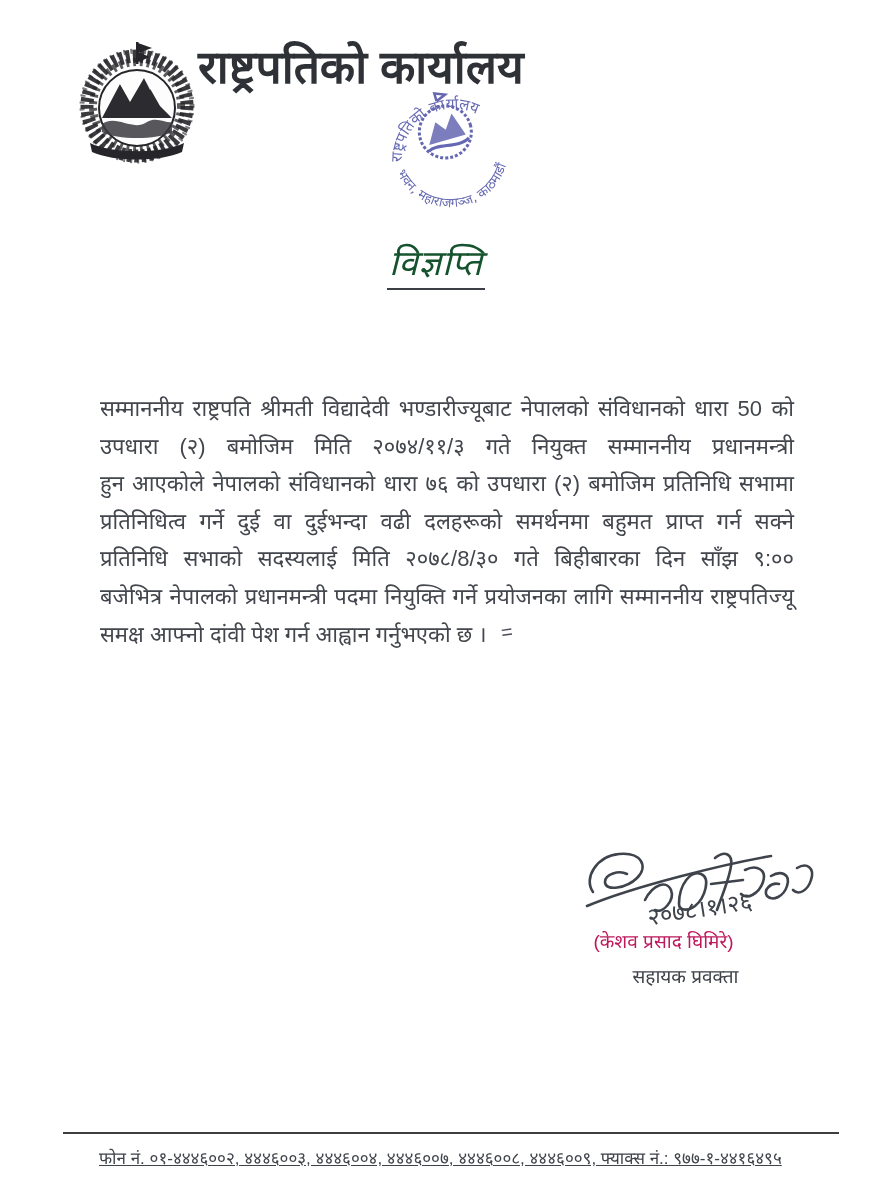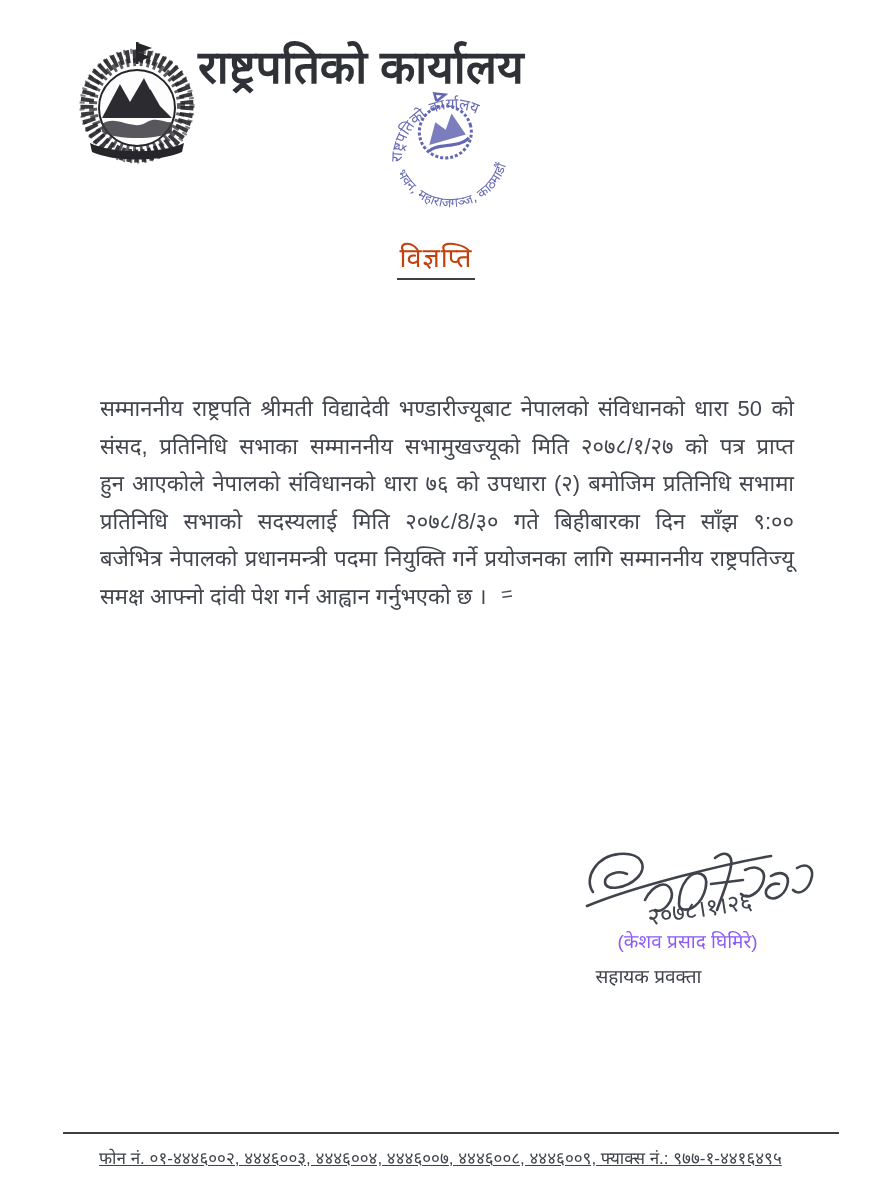--- a/index.html
+++ b/index.html
@@ -25,24 +25,25 @@
     opacity:.88;
   }
   .address{
     position:absolute;left:594px;top:100px;width:250px;
     font-size:17px;line-height:28px;color:#41454b;
   }
   
   .doc-title-wrap{position:absolute;left:0;top:238px;width:872px;text-align:center;}
   .doc-title{
     display:inline-block;
-    font-size:27px;color:#c2410c;
+    font-size:35px;color:#14532d;
     border-bottom:2px solid #3c4046;
     padding:0 2px 3px 2px;
     letter-spacing:1px;
+    font-style:italic;
   }
   
   .body-text{
     position:absolute;left:100px;top:390px;width:694px;
     font-size:22px;color:#43474d;
   }
   .body-line{
     height:37.6px;line-height:37.6px;
     text-align:justify;
     text-align-last:justify;
@@ -51,25 +52,25 @@
   .body-line.last{text-align-last:left;}
   .end-mark{
     display:inline-block;margin-left:14px;
     font-size:20px;color:#4a4f57;
     transform:translateY(-3px) rotate(-8deg);
     letter-spacing:-2px;
   }
   
   .signature-svg{position:absolute;left:575px;top:840px;width:250px;height:100px;}
   .sig-name{
-    position:absolute;left:560px;top:928px;width:255px;text-align:center;
-    font-size:19px;color:#8b5cf6;
+    position:absolute;left:536px;top:928px;width:255px;text-align:center;
+    font-size:19px;color:#be185d;
   }
   .sig-designation{
-    position:absolute;left:521px;top:963px;width:255px;text-align:center;
+    position:absolute;left:558px;top:963px;width:255px;text-align:center;
     font-size:19px;color:#3e4248;
   }
   
   .footer-rule{
     position:absolute;left:63px;top:1132px;width:776px;height:0;
     border-top:2.5px solid #3e3e40;
   }
   .footer-text{
     position:absolute;left:99px;top:1146px;width:720px;
     font-size:17px;color:#3f434a;white-space:nowrap;text-decoration:underline;
@@ -130,22 +131,23 @@
     </g>
   </svg>
 
 
   <div class="doc-title-wrap">
     <span class="doc-title">विज्ञप्ति</span>
   </div>
 
   <div class="body-text">
     <div class="body-line">सम्माननीय राष्ट्रपति श्रीमती विद्यादेवी भण्डारीज्यूबाट नेपालको संविधानको धारा 50 को</div>
-    <div class="body-line">संसद, प्रतिनिधि सभाका सम्माननीय सभामुखज्यूको मिति २०७८/१/२७ को पत्र प्राप्त</div>
+    <div class="body-line">उपधारा (२) बमोजिम मिति २०७४/११/३ गते नियुक्त सम्माननीय प्रधानमन्त्री</div>
     <div class="body-line">हुन आएकोले नेपालको संविधानको धारा ७६ को उपधारा (२) बमोजिम प्रतिनिधि सभामा</div>
+    <div class="body-line">प्रतिनिधित्व गर्ने दुई वा दुईभन्दा वढी दलहरूको समर्थनमा बहुमत प्राप्त गर्न सक्ने</div>
     <div class="body-line">प्रतिनिधि सभाको सदस्यलाई मिति २०७८/8/३० गते बिहीबारका दिन साँझ ९:००</div>
     <div class="body-line">बजेभित्र नेपालको प्रधानमन्त्री पदमा नियुक्ति गर्ने प्रयोजनका लागि सम्माननीय राष्ट्रपतिज्यू</div>
     <div class="body-line last"><span>समक्ष आफ्नो दांवी पेश गर्न आह्वान गर्नुभएको छ ।</span><span class="end-mark">=</span></div>
   </div>
 
   <svg class="signature-svg" viewBox="0 0 250 100">
     <g stroke="#3f444c" stroke-width="2.6" fill="none" stroke-linecap="round">
       <path d="M18 52 C8 38 22 16 44 14 C66 12 74 26 62 38 C52 48 30 52 30 42 C30 34 44 30 52 34"></path>
       <path d="M12 66 C60 46 150 24 196 16"></path>
       <path d="M70 60 C78 44 92 40 96 50 C100 60 88 74 80 70"></path>

